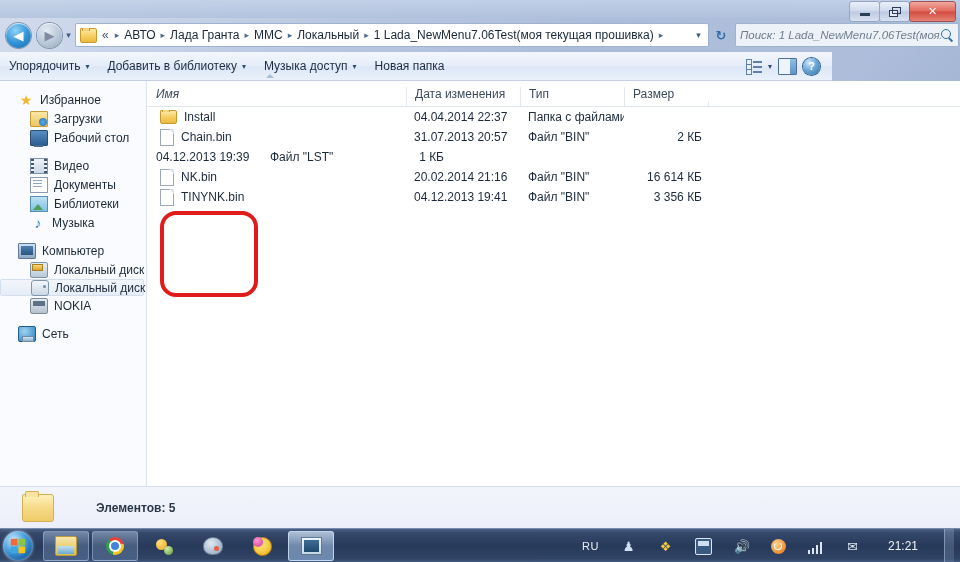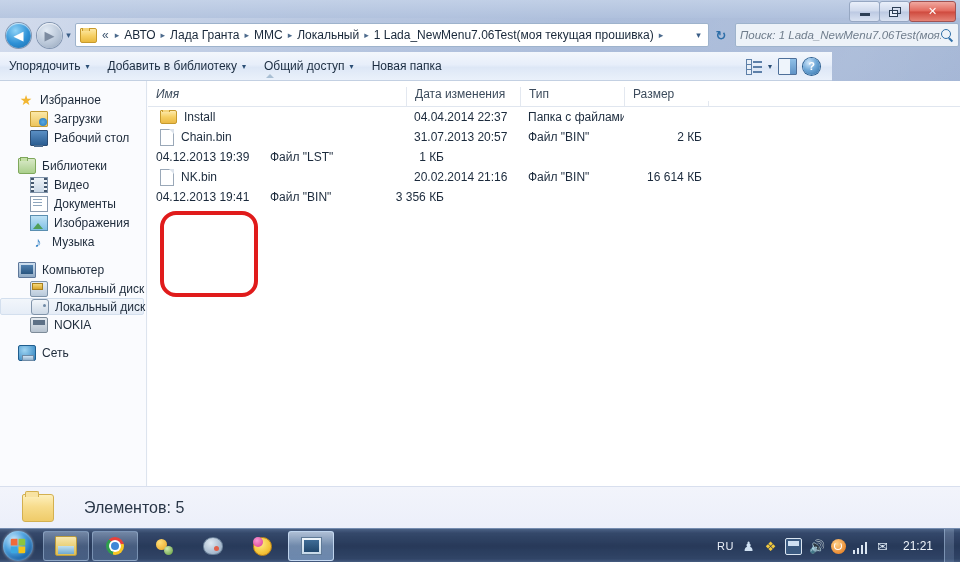--- a/index.html
+++ b/index.html
@@ -168,21 +168,21 @@
 
   
   .status{position:absolute;left:0;top:486px;width:960px;height:42px;
     background:linear-gradient(180deg,#f2f4fb 0%,#eceffa 100%);
     border-top:1px solid #d8dfee;display:flex;align-items:center;}
   .st-folder{width:30px;height:26px;margin-left:22px;position:relative;
     background:linear-gradient(180deg,#fdf0bd 0%,#f7dc8c 45%,#efcb69 100%);
     border:1px solid #d3b050;border-radius:2px 3px 3px 3px;}
   .st-folder:before{content:"";position:absolute;left:2px;top:-4px;width:12px;height:5px;
     background:#f8e3a2;border:1px solid #d3b050;border-bottom:none;border-radius:2px 2px 0 0;}
-  .st-text{margin-left:30px;font-size:16px;color:#2a3748;}
+  .st-text{margin-left:42px;font-size:12px;color:#2a3748;font-weight:bold;}
 
   
   .taskbar{position:absolute;left:0;top:528px;width:960px;height:34px;
     background:linear-gradient(180deg,rgba(70,92,128,.94) 0%,rgba(48,68,102,.96) 12%,
       rgba(36,54,86,.97) 50%,rgba(44,64,98,.96) 88%,rgba(72,95,132,.94) 100%);
     border-top:1px solid rgba(150,175,210,.55);display:flex;align-items:center;}
   .orb{width:30px;height:30px;margin-left:3px;border-radius:50%;position:relative;
     background:radial-gradient(circle at 36% 30%,#cfeafd 0%,#4da3e0 38%,#1a63a8 72%,#0d3f72 100%);
     box-shadow:0 0 3px rgba(255,255,255,.5), inset 0 0 3px rgba(255,255,255,.6);}
   .orb .flag{position:absolute;left:50%;top:50%;transform:translate(-50%,-50%);
@@ -221,21 +221,21 @@
   .ti.paint:after{content:"";position:absolute;right:3px;bottom:3px;width:5px;height:5px;border-radius:50%;background:#e0604a;}
   .ti.circle{width:17px;height:17px;border-radius:50%;
     background:radial-gradient(circle at 40% 35%,#ffe98a 0%,#f5c93f 55%,#e8a21f 100%);
     border:1px solid #c68b17;position:relative;}
   .ti.circle:after{content:"";position:absolute;left:-1px;top:-1px;width:10px;height:10px;border-radius:50%;
     background:radial-gradient(circle at 40% 35%,#f79ad3,#d9338f);}
   .ti.window{width:19px;height:16px;background:linear-gradient(180deg,#eef5fb,#c6d8e8);
     border:1px solid #5f7a97;position:relative;}
   .ti.window:after{content:"";position:absolute;left:2px;top:2px;right:2px;bottom:2px;
     background:linear-gradient(180deg,#3f6c96,#22486d);}
-  .tray{margin-left:auto;display:flex;align-items:center;gap:7px;padding-right:6px;}
+  .tray{margin-left:auto;display:flex;align-items:center;gap:22px;padding-right:6px;}
   .tray .lang{color:#e8eef7;font-size:11px;letter-spacing:.5px;}
   .tray .tico{width:15px;height:15px;position:relative;}
   .bell{color:#cfe0f2;font-size:13px;line-height:15px;text-align:center;}
   .key{color:#f2c93d;font-size:13px;line-height:15px;text-align:center;}
   .devi{width:13px;height:14px;border:1.5px solid #dbe6f2;border-radius:2px;background:#3b5madre;
     background:#3b5a80;position:relative;}
   .devi:after{content:"";position:absolute;left:2px;top:2px;right:2px;height:5px;background:#cfe0f2;}
   .spk{color:#dbe6f2;font-size:13px;line-height:15px;text-align:center;}
   .orangec{width:14px;height:14px;border-radius:50%;
     background:radial-gradient(circle at 38% 32%,#ffd089,#e2700f);position:relative;}
@@ -315,21 +315,21 @@
   <div class="toolbar">
     <div class="tbitem">
       <span>Упорядочить</span>
       <span class="tbcaret">▾</span>
     </div>
     <div class="tbitem">
       <span>Добавить в библиотеку</span>
       <span class="tbcaret">▾</span>
     </div>
     <div class="tbitem">
-      <span>Общий доступ</span>
+      <span>Музыка доступ</span>
       <span class="tbcaret">▾</span>
     </div>
     <div class="tbitem">
       <span>Новая папка</span>
     </div>
     <div class="tbright">
       <span class="icon-view">
         <i class="sq" style="top:0"></i>
           <i class="sq" style="top:5px"></i>
           <i class="sq" style="top:10px"></i>
@@ -356,35 +356,31 @@
           <span class="ni dl"></span>
           <span class="lbl">Загрузки</span>
         </div>
         <div class="navrow child">
           <span class="ni desk"></span>
           <span class="lbl">Рабочий стол</span>
         </div>
       </div>
 
       <div class="navgroup">
-        <div class="navrow">
-          <span class="ni lib"></span>
-          <span class="lbl">Библиотеки</span>
-        </div>
         <div class="navrow child">
           <span class="ni video"></span>
           <span class="lbl">Видео</span>
         </div>
         <div class="navrow child">
           <span class="ni doc"></span>
           <span class="lbl">Документы</span>
         </div>
         <div class="navrow child">
           <span class="ni img"></span>
-          <span class="lbl">Изображения</span>
+          <span class="lbl">Библиотеки</span>
         </div>
         <div class="navrow child">
           <span class="ni music">♪</span>
           <span class="lbl">Музыка</span>
         </div>
       </div>
 
       <div class="navgroup">
         <div class="navrow">
           <span class="ni comp"></span>
@@ -454,20 +450,24 @@
         <div class="cell name">
           <span class="fi-file"></span>
           <span>NK.bin</span>
         </div>
         <div class="cell date">20.02.2014 21:16</div>
         <div class="cell type">Файл "BIN"</div>
         <div class="cell size">16 614 КБ</div>
       </div>
 
       <div class="row">
+        <div class="cell name">
+          <span class="fi-file"></span>
+          <span>TINYNK.bin</span>
+        </div>
         <div class="cell date">04.12.2013 19:41</div>
         <div class="cell type">Файл "BIN"</div>
         <div class="cell size">3 356 КБ</div>
       </div>
     </div>
 
     <div class="annot"></div>
   </div>
 
   <div class="status">

